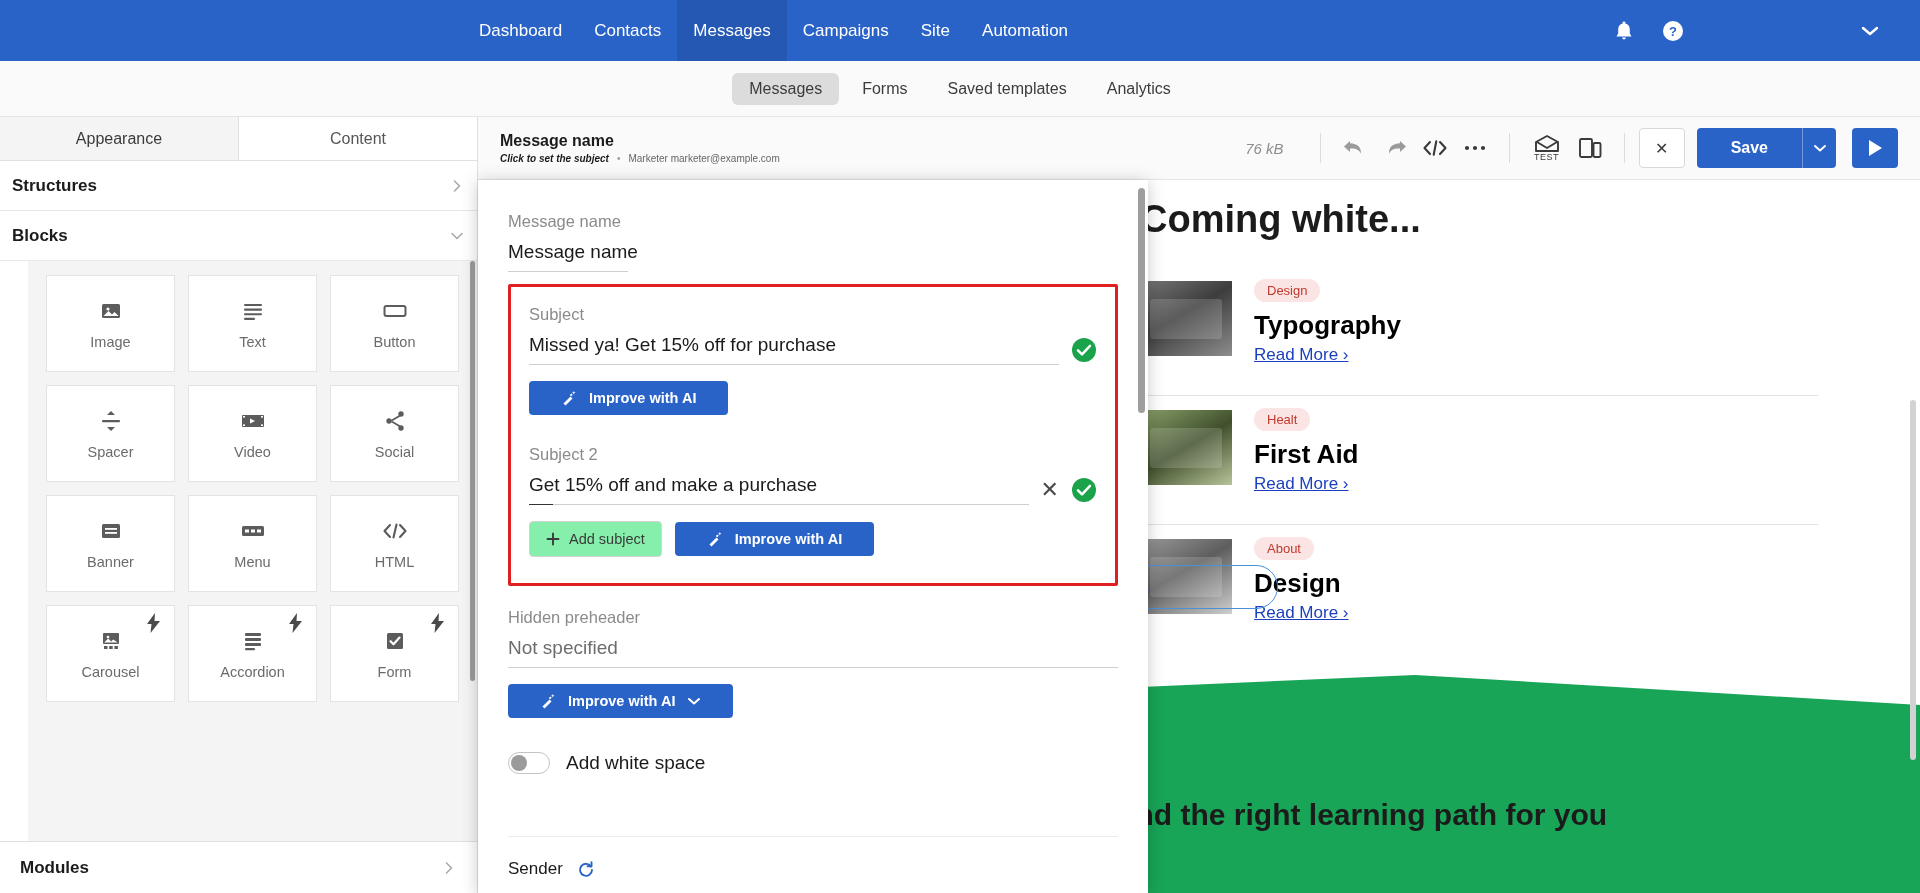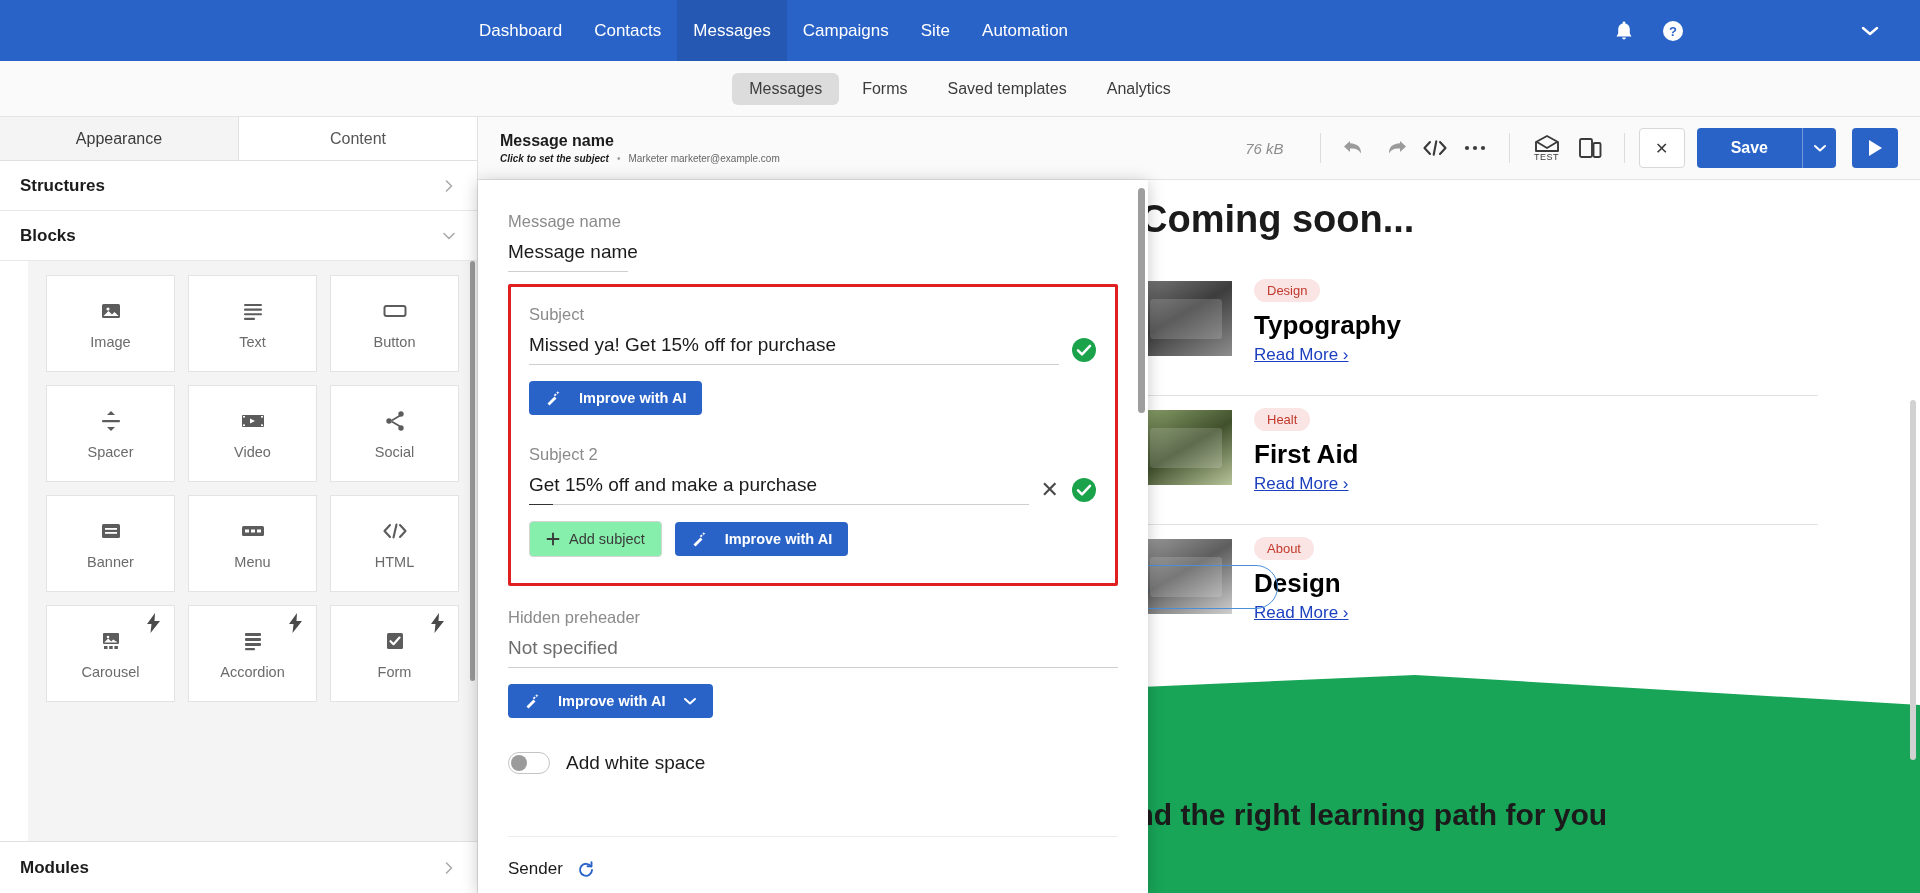--- a/index.html
+++ b/index.html
@@ -44,21 +44,21 @@
     background: #ffffff; border-right: 1px solid #e0e0e0;
     display: flex; flex-direction: column;
   }
   .lp-tabs { display: flex; height: 44px; border-bottom: 1px solid #e0e0e0; }
   .lp-tab {
     flex: 1; display: flex; align-items: center; justify-content: center;
     font-size: 16px; color: #555; cursor: pointer; background: #fff;
   }
   .lp-tab.active { background: #f4f4f4; color: #3b3b3b; border-right: 1px solid #e0e0e0; }
   .lp-section {
-    height: 50px; display: flex; align-items: center; padding: 0 20px;
+    height: 50px; display: flex; align-items: center; padding: 0 12px;
     border-bottom: 1px solid #e8e8e8; cursor: pointer; background:#fff;
   }
   .lp-section-title { font-size: 17px; font-weight: bold; color: #1c1c1c; }
   .lp-section .chev { margin-left: auto; color: #9a9a9a; display:flex; }
 
   .blocks-wrap {
     flex: 1; background: #f4f4f4; padding: 14px 18px 0 18px;
     overflow: hidden; position: relative; margin-left: 28px;
   }
   .blocks-grid { display: grid; grid-template-columns: repeat(3, 1fr); gap: 13px; }
@@ -197,23 +197,23 @@
   .highlight-box {
     border: 3px solid #e02020; border-radius: 2px;
     padding: 18px 18px 18px 18px; margin: 12px 0 22px 0;
   }
   .row-flex { display: flex; align-items: center; gap: 12px; }
   .row-flex .grow { flex: 1; }
   .check-ok { color: #1aa34a; display: flex; align-items: center; }
   .clear-x { color: #4a4a4a; cursor: pointer; display: flex; align-items: center; font-size: 22px; }
 
   .ai-btn {
-    display: inline-flex; align-items: center; gap: 18px; background: #2a63c8;
+    display: inline-flex; align-items: center; gap: 12px; background: #2a63c8;
     color: #fff; font-size: 14.5px; font-weight: bold; border-radius: 4px;
-    padding: 9px 16px; cursor: pointer; border: none;
+    padding: 9px 32px; cursor: pointer; border: none;
   }
   .add-btn {
     display: inline-flex; align-items: center; gap: 9px; background: #86efac;
     color: #3a3a3a; font-size: 14.5px; border: 1px solid #d4d4d4; border-radius: 4px;
     padding: 9px 16px; cursor: pointer;
   }
   .btn-row { display: flex; gap: 13px; align-items: center; margin-top: 16px; }
 
   .toggle-row { display: flex; gap: 16px; margin-top: 34px; }
   .toggle {
@@ -486,21 +486,21 @@
       <span class="chev">
         <svg width="16" height="16" viewBox="0 0 16 16">
             <path d="M5.5 3l5 5-5 5" stroke="#aaa" stroke-width="1.6" fill="none" stroke-linecap="round" stroke-linejoin="round"></path>
           </svg>
       </span>
     </div>
   </div>
 
   <div class="canvas">
     <div class="preview-col">
-      <div class="coming-soon">Coming soon...</div>
+      <div class="coming-soon">Coming white...</div>
 
       <div class="article">
         <div class="art-thumb"></div>
         <div class="art-body">
           <div class="art-tag">Design</div>
           <div class="art-title">Typography</div>
           <div class="art-more">Read More ›</div>
         </div>
       </div>
 

